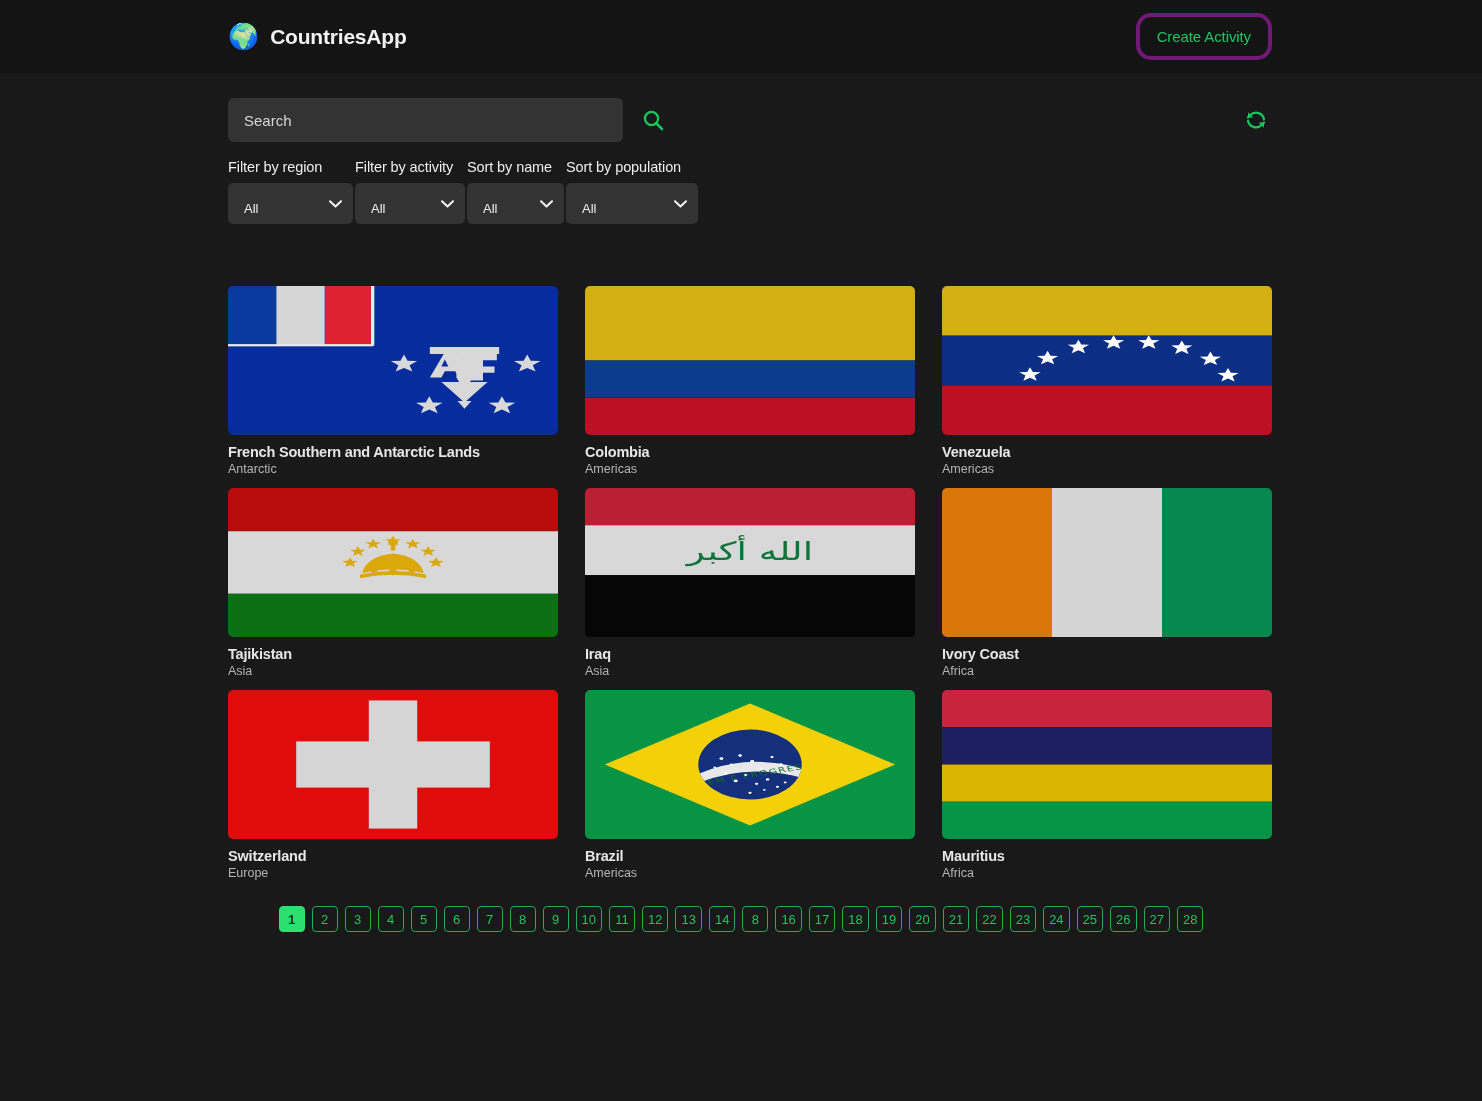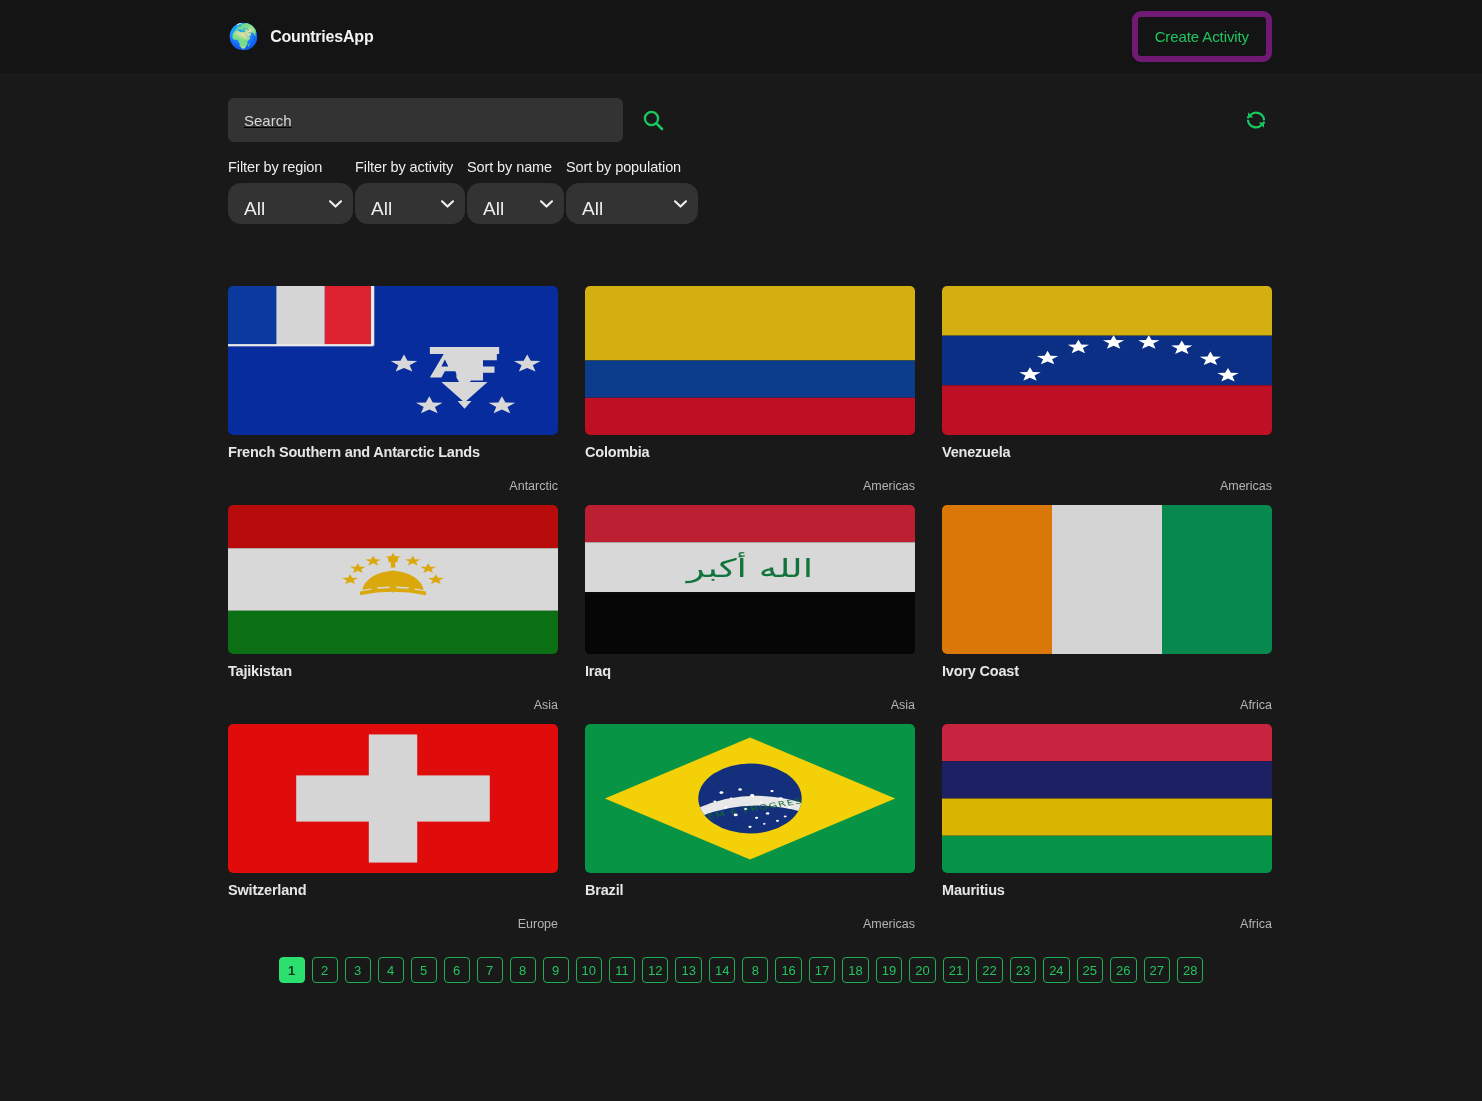--- a/index.html
+++ b/index.html
@@ -17,44 +17,43 @@
     height: 73px;
     background: #141414;
     display: flex;
     align-items: center;
     justify-content: space-between;
     padding: 0 210px 0 228px;
   }
   .brand { display: flex; align-items: center; gap: 11px; }
   .brand-logo { font-size: 25px; line-height: 1; }
   .brand-name {
-    font-size: 16px;
+    font-size: 21px;
     font-weight: bold;
     color: #f2f2f2;
     letter-spacing: -0.2px;
   }
   .create-btn {
-    border: 6px solid #701a75;
+    border: 4px solid #701a75;
     background: transparent;
     color: #1fc55f;
     font-size: 15px;
     font-family: "Liberation Sans", sans-serif;
     padding: 11px 17px;
-    border-radius: 9px;
+    border-radius: 15px;
     cursor: pointer;
     letter-spacing: -0.1px;
   }
 
   
   .controls { padding: 25px 0 0 228px; }
   .search-row {
     display: flex;
     align-items: center;
     width: 1044px;
-    text-decoration: underline;
   }
   .search-input {
     width: 395px;
     height: 44px;
     background: #333333;
     border: none;
     border-radius: 6px;
     color: #e8e8e8;
     font-size: 15px;
     font-family: "Liberation Sans", sans-serif;
@@ -78,23 +77,23 @@
   .filter-label {
     font-size: 14.5px;
     color: #ededed;
     margin-bottom: 8px;
     letter-spacing: -0.1px;
   }
   .filter-select {
     height: 41px;
     background: #333333;
     border: none;
-    border-radius: 13px;
+    border-radius: 5px;
     color: #eeeeee;
-    font-size: 19px;
+    font-size: 13px;
     font-family: "Liberation Sans", sans-serif;
     padding: 10px 30px 0 16px;
     appearance: none;
     -webkit-appearance: none;
     cursor: pointer;
     outline: none;
   }
   .select-wrap { position: relative; display: inline-block; }
   .select-chevron {
     position: absolute; right: 11px; top: 50%;
@@ -124,24 +123,23 @@
   }
   .flag-box svg { display: block; width: 100%; height: 100%; }
   .country-name {
     margin-top: 9px;
     font-size: 14.5px;
     font-weight: bold;
     color: #e6e6e6;
     letter-spacing: -0.2px;
   }
   .country-region {
-    margin-top: 19px;
+    margin-top: 2px;
     font-size: 12.5px;
     color: #b4b4b4;
-    text-align: right;
   }
 
   
   .pagination {
     display: flex;
     justify-content: center;
     gap: 7px;
     margin-top: 26px;
     padding-bottom: 14px;
   }

